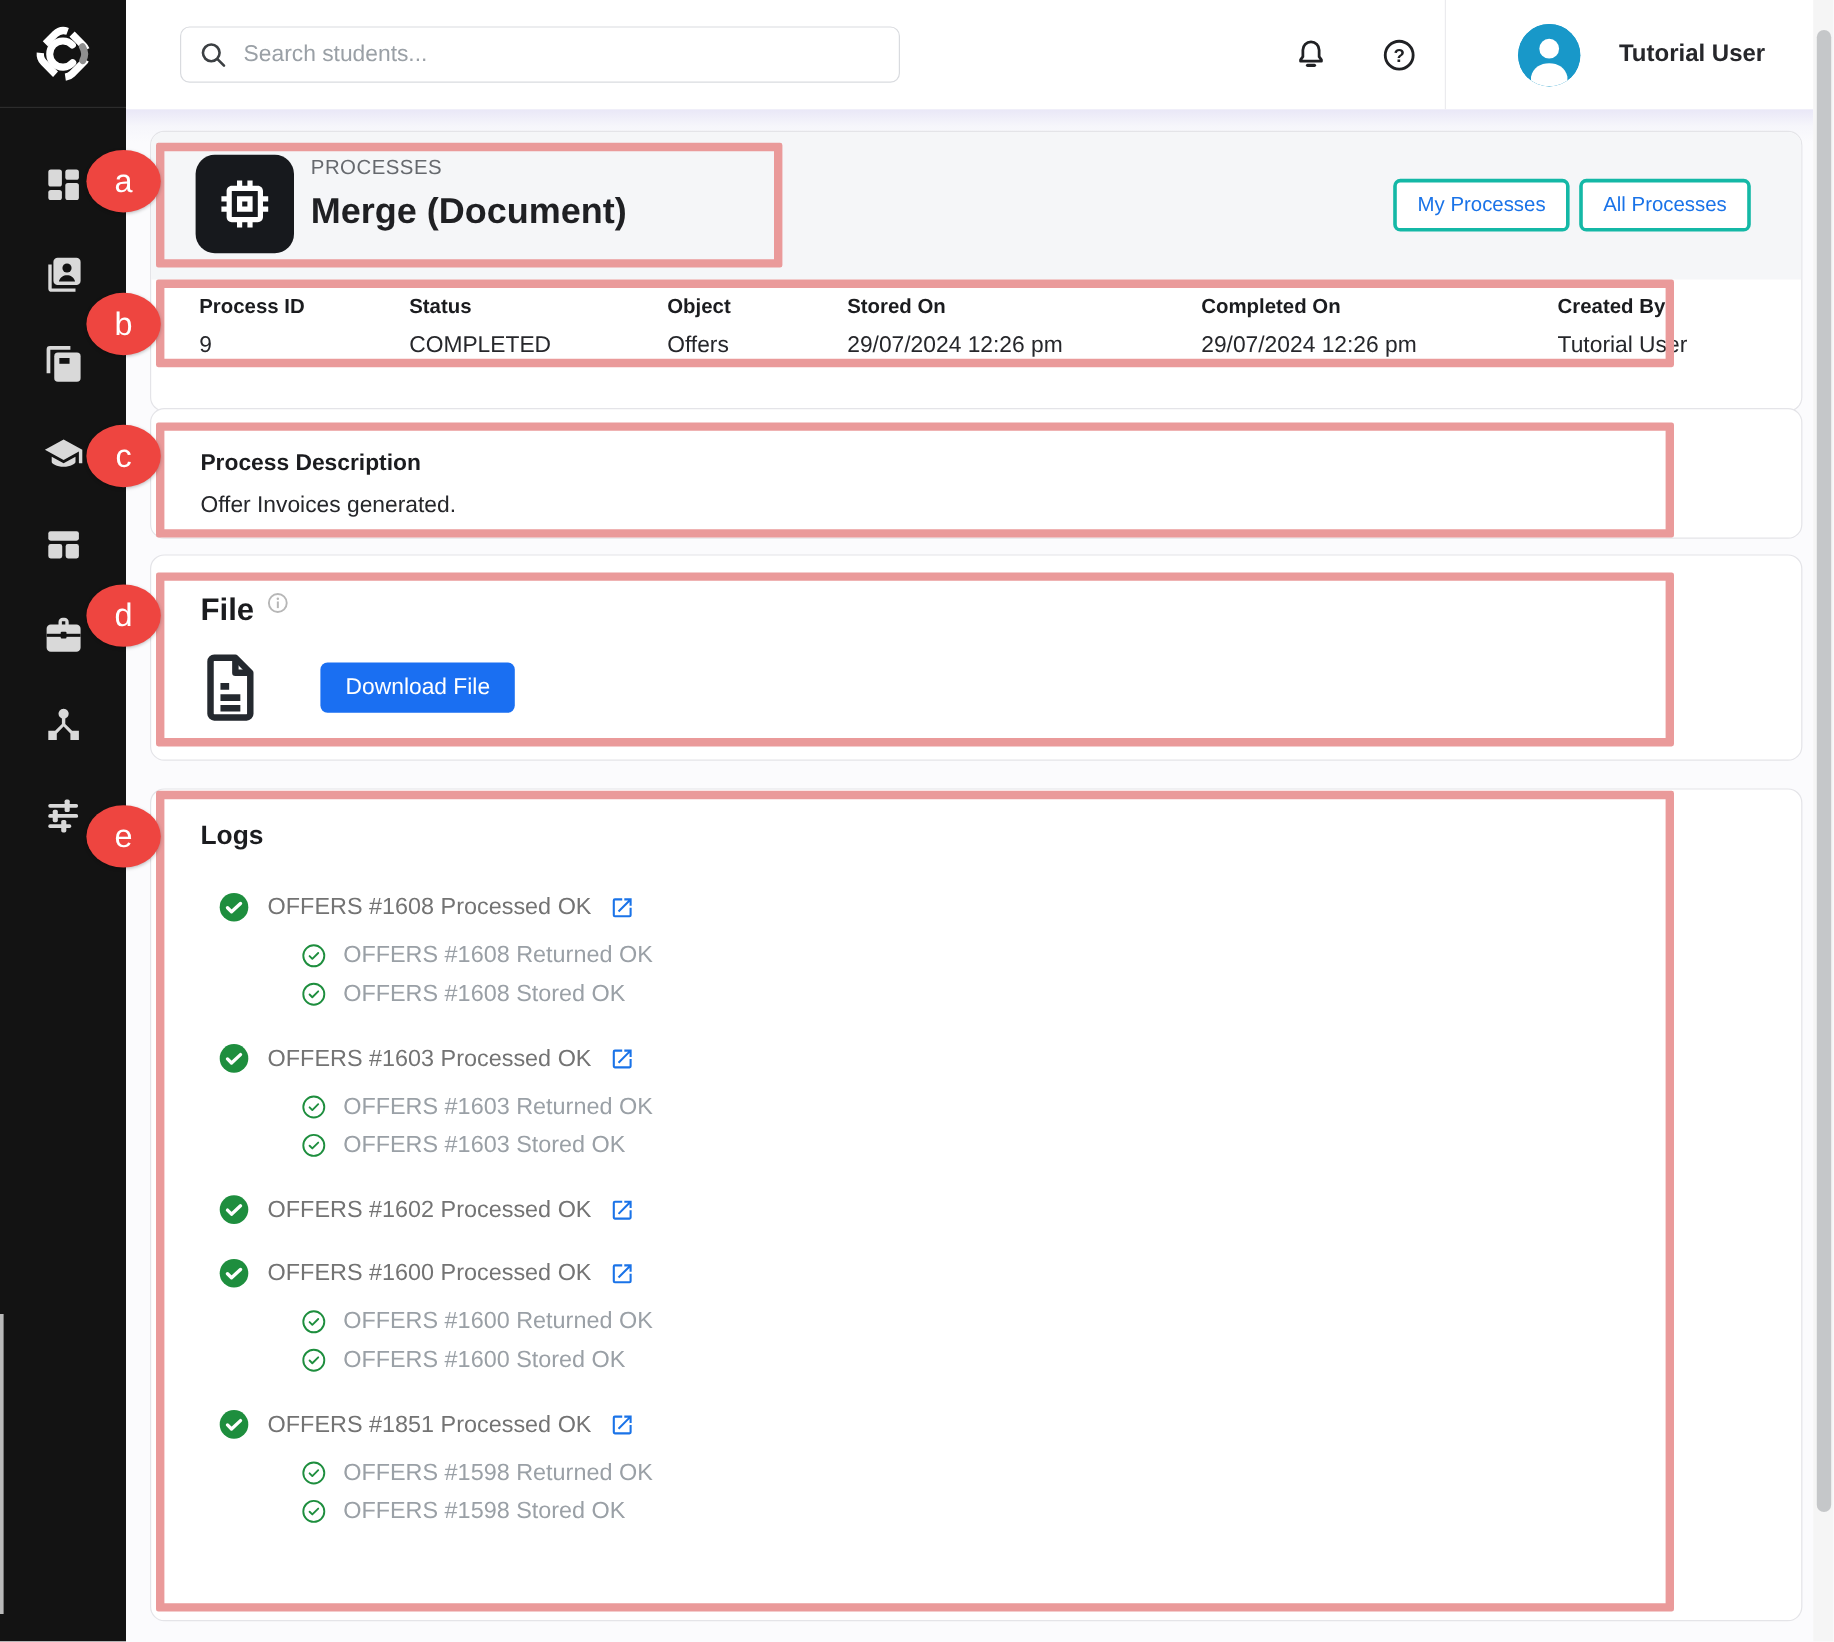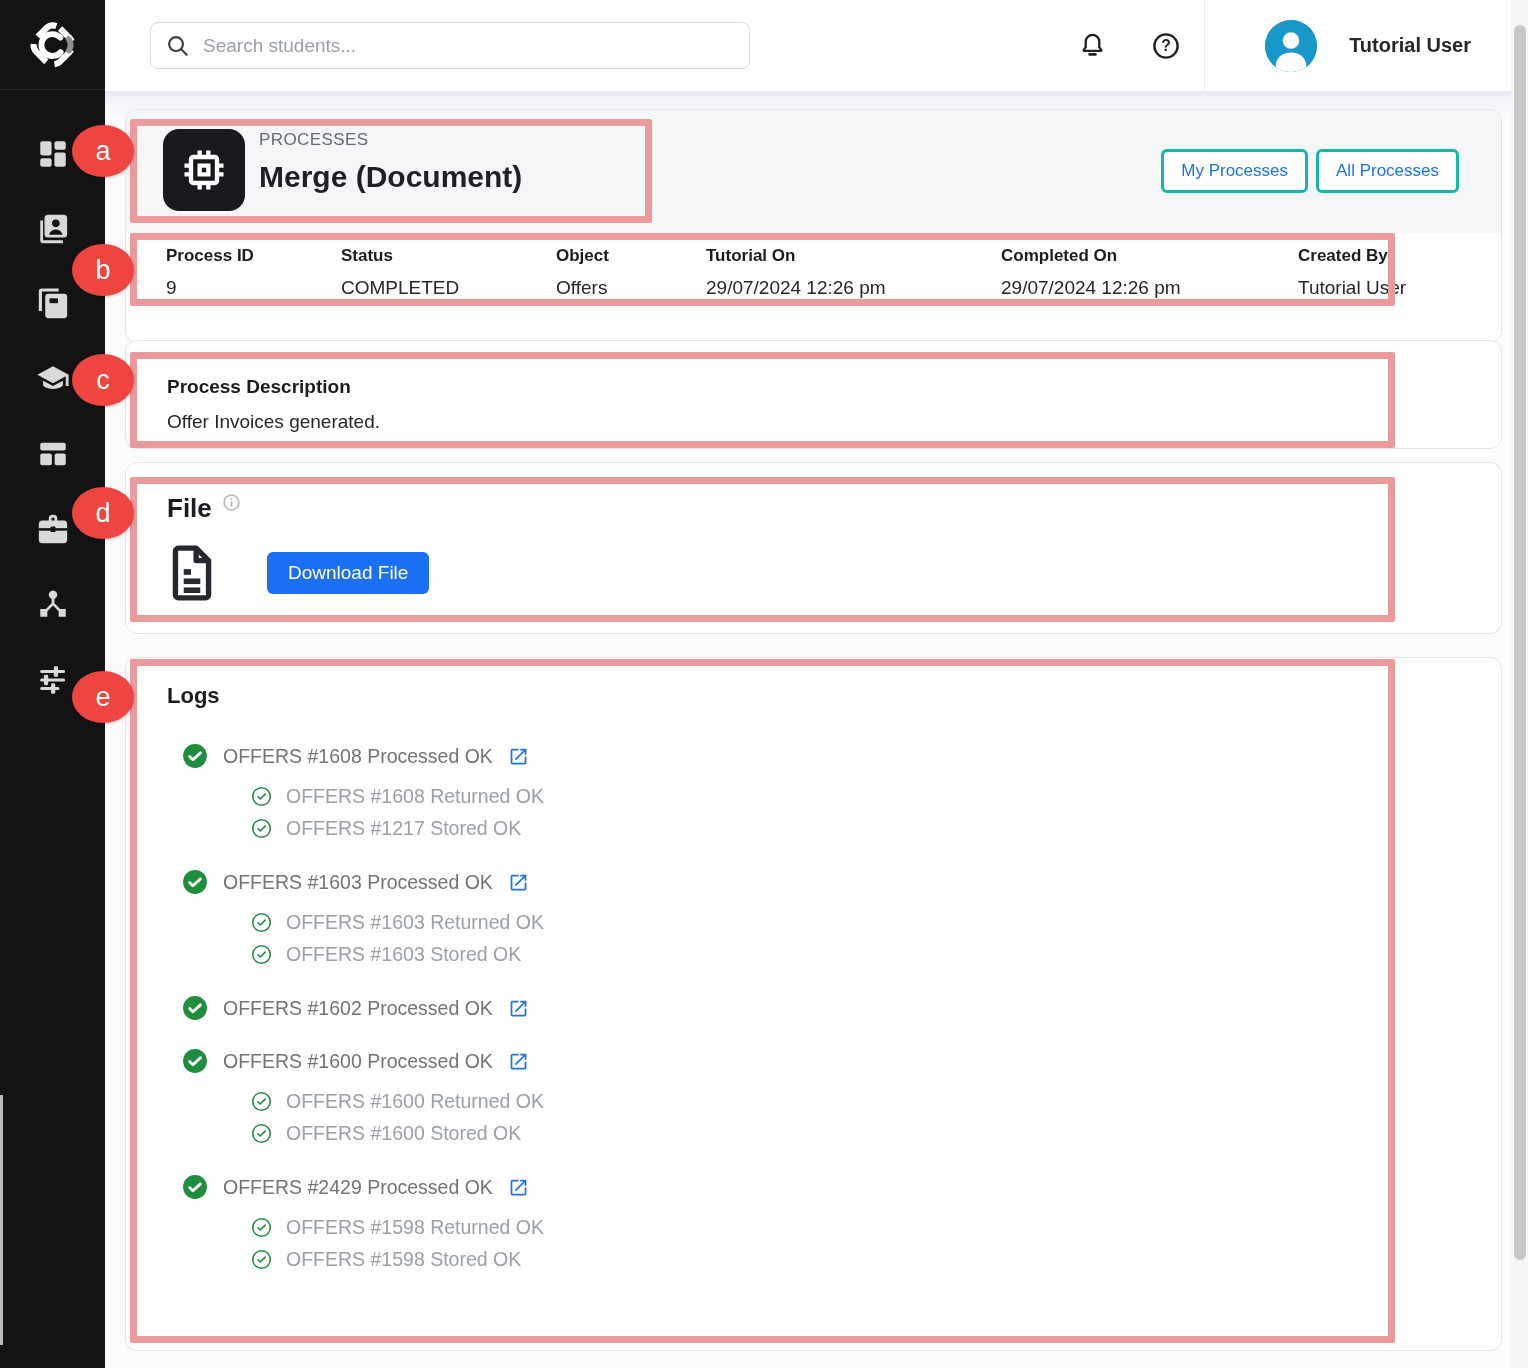--- a/index.html
+++ b/index.html
@@ -264,21 +264,21 @@
       </div>
       <div class="detail-col c1">
         <span class="detail-label">Status</span>
         <span class="detail-value">COMPLETED</span>
       </div>
       <div class="detail-col c2">
         <span class="detail-label">Object</span>
         <span class="detail-value">Offers</span>
       </div>
       <div class="detail-col c3">
-        <span class="detail-label">Tutorial On</span>
+        <span class="detail-label">Stored On</span>
         <span class="detail-value">29/07/2024 12:26 pm</span>
       </div>
       <div class="detail-col c4">
         <span class="detail-label">Completed On</span>
         <span class="detail-value">29/07/2024 12:26 pm</span>
       </div>
       <div class="detail-col c5">
         <span class="detail-label">Created By</span>
         <span class="detail-value">Tutorial User</span>
       </div>
@@ -334,21 +334,21 @@
               <circle cx="12" cy="12" r="10" fill="none" stroke="#1e8e3e" stroke-width="1.8"></circle>
               <path d="M8 12.3l2.6 2.6 5.6-5.6" stroke="#1e8e3e" stroke-width="1.8" fill="none" stroke-linecap="round" stroke-linejoin="round"></path>
             </svg>
             <span class="log-sub-text">OFFERS #1608 Returned OK</span>
           </div>
           <div class="log-sub">
             <svg width="21" height="21" viewBox="0 0 24 24">
               <circle cx="12" cy="12" r="10" fill="none" stroke="#1e8e3e" stroke-width="1.8"></circle>
               <path d="M8 12.3l2.6 2.6 5.6-5.6" stroke="#1e8e3e" stroke-width="1.8" fill="none" stroke-linecap="round" stroke-linejoin="round"></path>
             </svg>
-            <span class="log-sub-text">OFFERS #1217 Stored OK</span>
+            <span class="log-sub-text">OFFERS #1608 Stored OK</span>
           </div>
         </div>
       </div>
 
       <div class="log-group">
         <div class="log-main">
           <svg width="26" height="26" viewBox="0 0 24 24">
             <circle cx="12" cy="12" r="11" fill="#1e8e3e"></circle>
             <path d="M7 12.4l3.1 3.1L17 9.1" stroke="#fff" stroke-width="2.6" fill="none" stroke-linecap="round" stroke-linejoin="round"></path>
           </svg>
@@ -422,21 +422,21 @@
           </div>
         </div>
       </div>
 
       <div class="log-group">
         <div class="log-main">
           <svg width="26" height="26" viewBox="0 0 24 24">
             <circle cx="12" cy="12" r="11" fill="#1e8e3e"></circle>
             <path d="M7 12.4l3.1 3.1L17 9.1" stroke="#fff" stroke-width="2.6" fill="none" stroke-linecap="round" stroke-linejoin="round"></path>
           </svg>
-          <span class="log-main-text">OFFERS #2429 Processed OK</span>
+          <span class="log-main-text">OFFERS #1851 Processed OK</span>
           <span class="log-link">
             <svg viewBox="0 0 24 24" width="21" height="21" fill="#1a73e8">
                 <path d="M19 19H5V5h7V3H5a2 2 0 0 0-2 2v14a2 2 0 0 0 2 2h14a2 2 0 0 0 2-2v-7h-2v7zM14 3v2h3.6l-9.8 9.8 1.4 1.4L19 6.4V10h2V3h-7z"></path>
               </svg>
           </span>
         </div>
         <div class="log-subs">
           <div class="log-sub">
             <svg width="21" height="21" viewBox="0 0 24 24">
               <circle cx="12" cy="12" r="10" fill="none" stroke="#1e8e3e" stroke-width="1.8"></circle>

